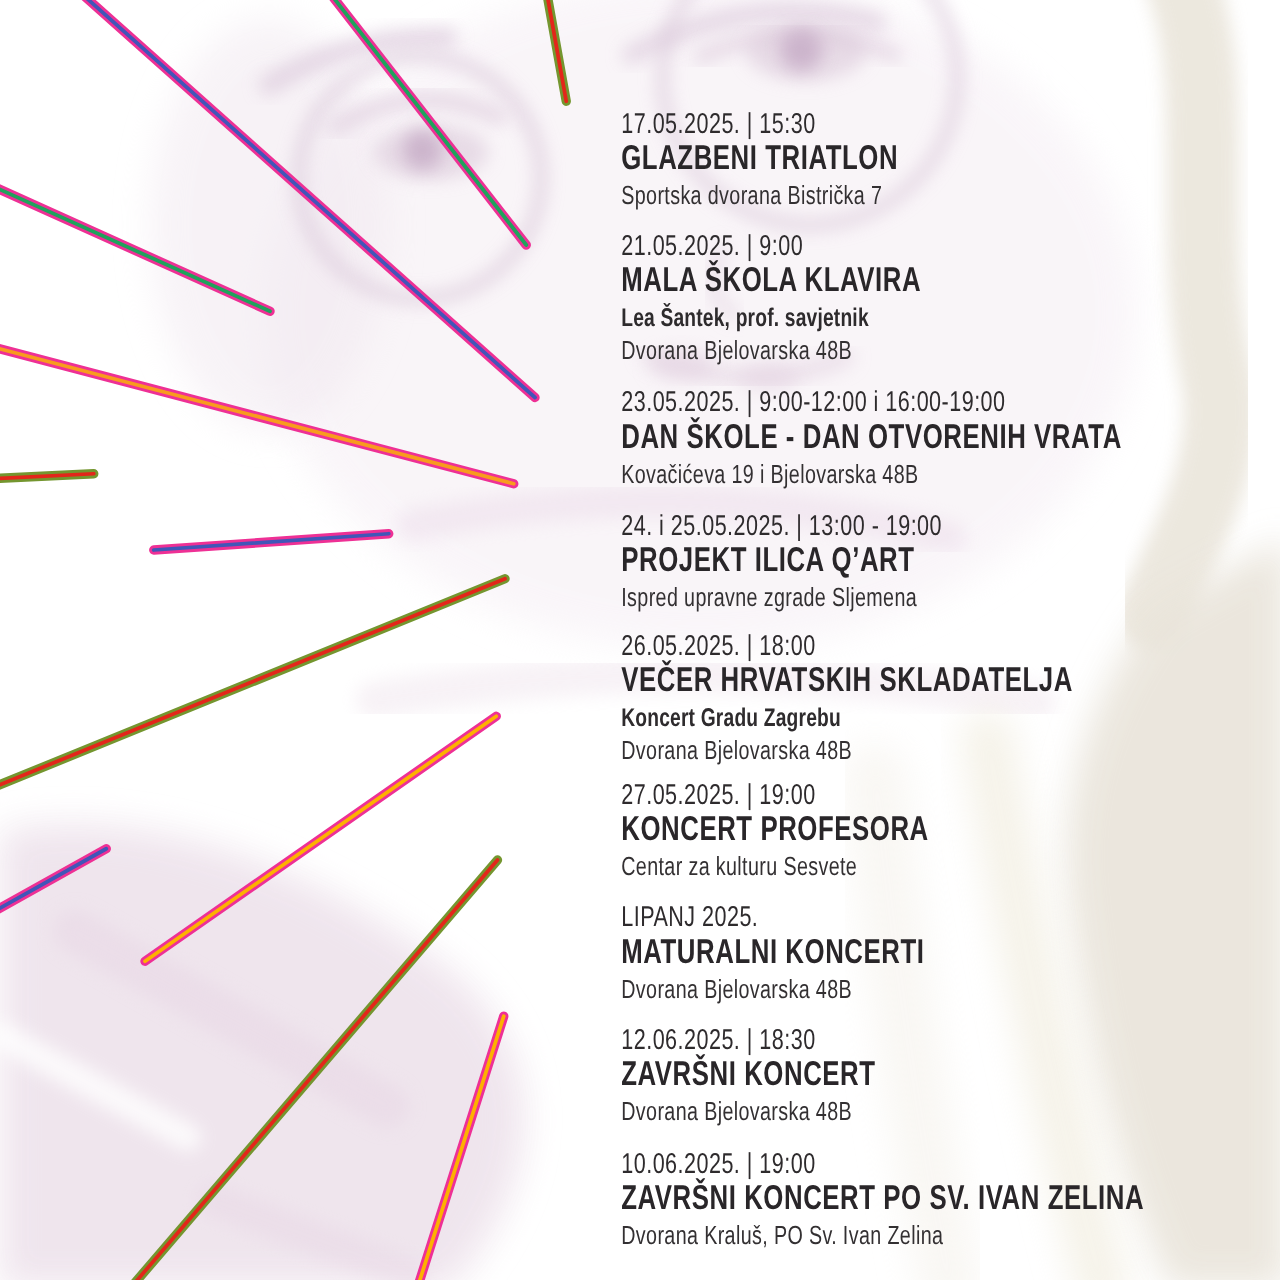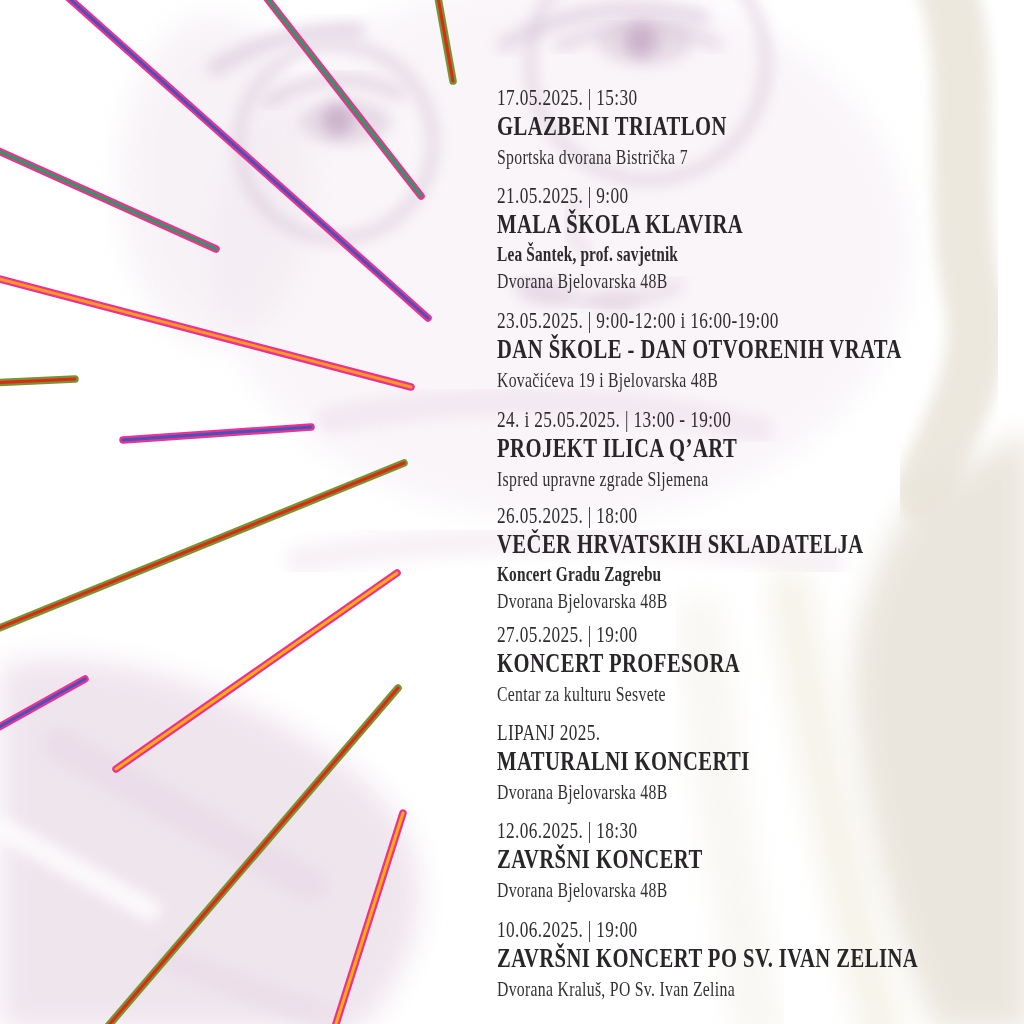--- a/index.html
+++ b/index.html
@@ -3,21 +3,21 @@
 <meta charset="utf-8">
 <style>
   html,body{margin:0;padding:0;}
   body{
     width:1024px;height:1024px;position:relative;overflow:hidden;
     background:#ffffff;
     font-family:"Liberation Sans", sans-serif;
     color:#2b282a;
   }
   svg.bg{position:absolute;left:0;top:0;width:1024px;height:1024px;display:block;}
-  .events{position:absolute;left:0;top:0;width:1024px;height:1008px;font-family:Liberation Serif, serif;}
+  .events{position:absolute;left:0;top:0;width:1024px;height:1008px;}
   .event{
     position:absolute;left:497px;
     transform:scaleX(0.75);transform-origin:0 0;
     white-space:nowrap;
   }
   .event-date{
     font-size:23px;line-height:24px;margin:0 0 2px;
     letter-spacing:0.5px;color:#2e2b2d;
   }
   .event-title{

